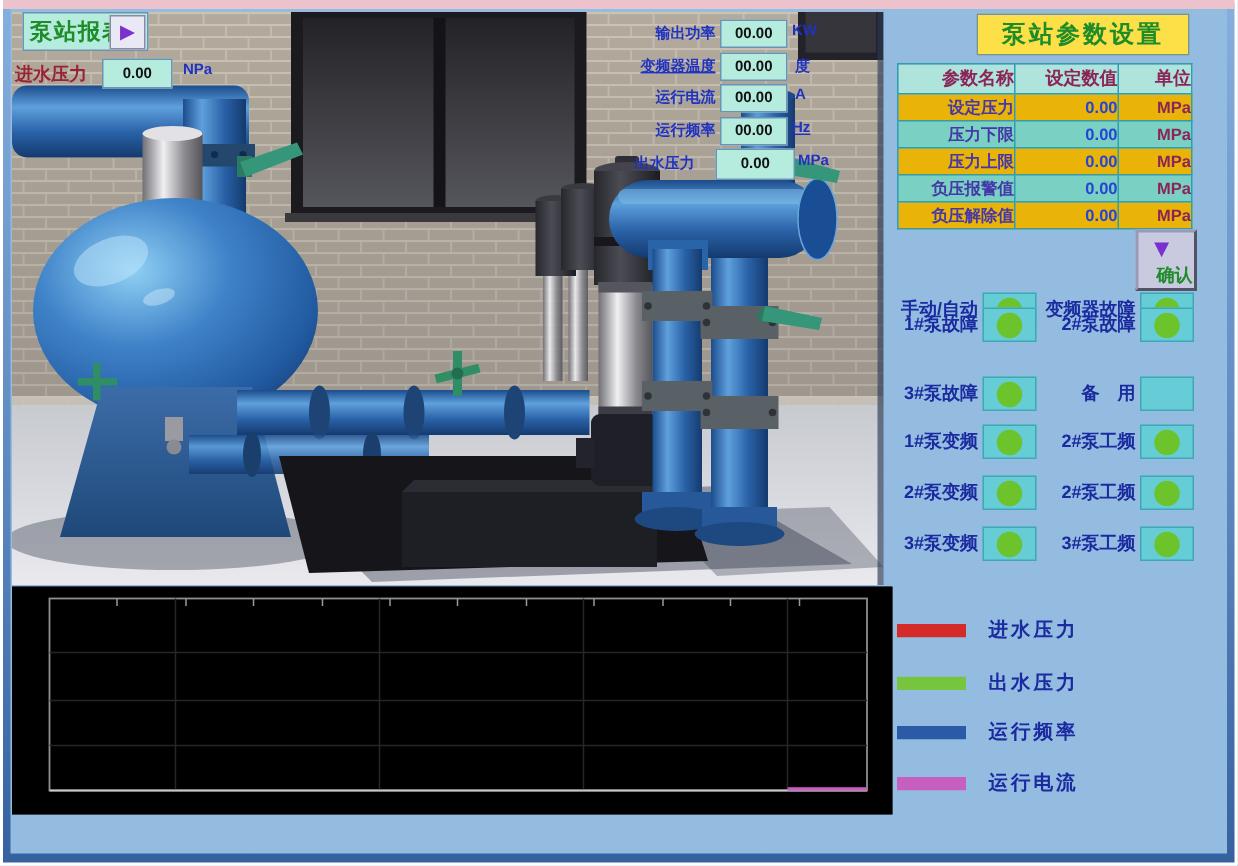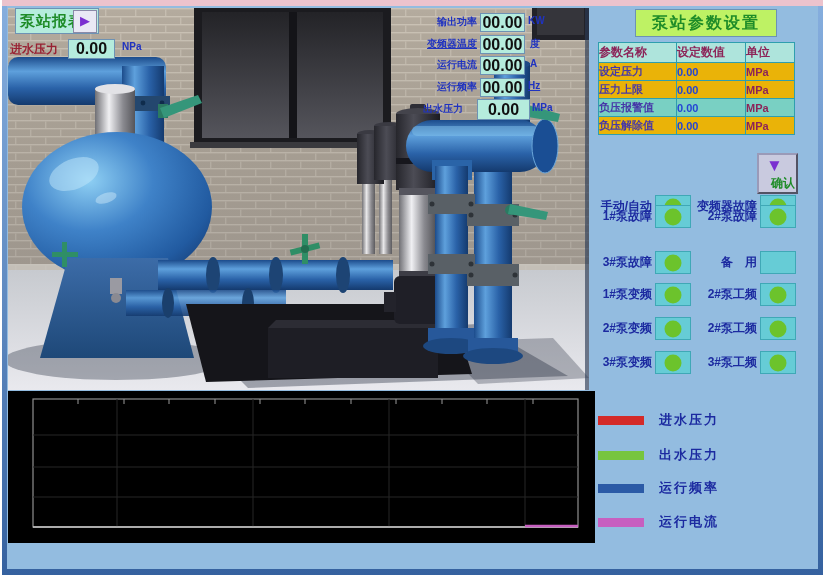--- a/index.html
+++ b/index.html
@@ -9,36 +9,36 @@
        background:linear-gradient(180deg,#86aede 0%,#5d88bf 55%,#35619f 100%);}
   .frame-pink{position:absolute;left:2px;right:2px;top:0;height:6px;background:#ecc3cd;}
   #content{position:absolute;left:7px;top:6px;width:811px;height:563px;background:#93bce0;}
 
   
   #photo{position:absolute;left:8px;top:8px;width:581px;height:382px;overflow:hidden;}
   #photo-divider{position:absolute;left:585px;top:8px;width:4px;height:382px;background:#2b3a55;opacity:.65;}
 
   
   .mint-box{position:absolute;background:#b5ecdd;border:1px solid #6d92b4;color:#101010;
-     text-align:right;font-size:16px;display:flex;align-items:center;justify-content:center;}
+     text-align:right;font-size:10px;display:flex;align-items:center;justify-content:center;}
   .report-btn{position:absolute;left:15px;top:8px;width:84px;height:26px;background:#b5ecdd;
      border:1px solid #6d92b4;display:flex;align-items:center;padding-left:4px;box-sizing:border-box;}
   .report-btn .txt{color:#1e8c28;font-size:15px;letter-spacing:1px;}
   .play-sq{position:absolute;left:73px;top:10px;width:22px;height:21px;background:#e9e9f5;
      border:1px solid #8a8aa8;color:#7a2fd0;font-size:13px;line-height:19px;text-align:center;cursor:pointer;}
   .lbl-red{position:absolute;color:#992233;font-size:12px;}
   .lbl-blue{position:absolute;color:#2033c0;font-size:10px;}
   .tele-label{text-align:right;width:78px;}
 
   
-  .panel-title{position:absolute;left:635px;top:9px;width:140px;height:26px;background:#bef264;
+  .panel-title{position:absolute;left:651px;top:9px;width:140px;height:26px;background:#fde047;
      border:1px solid #6d92b4;color:#1e8c28;font-size:16px;letter-spacing:2px;
      display:flex;align-items:center;justify-content:center;}
   table.settings{position:absolute;left:598px;top:42px;border-collapse:collapse;table-layout:fixed;}
-  table.settings td{border:1px solid #2f9eae;text-align:left;font-size:11px;height:17px;padding:0;margin-left:12px;}
+  table.settings td{border:1px solid #2f9eae;text-align:right;font-size:11px;height:17px;padding:0;margin-left:12px;}
   table.settings tr.hd td{background:#aee4dc;color:#8c2458;font-size:12px;height:19px;}
   table.settings tr.r-a td{background:#eab308;}
   table.settings tr.r-b td{background:#79d0c3;}
   td.c-name{width:77px;color:#4638a8;}
   td.c-val{width:68px;color:#2545d4;}
   td.c-unit{width:48px;color:#8c2458;}
   .confirm-btn{position:absolute;left:757px;top:153px;width:37px;height:37px;background:#c9cadf;
      border:2px outset #9a9ab8;cursor:pointer;}
   .confirm-btn .tri{position:absolute;left:7px;top:1px;color:#7a2fd0;font-size:17px;line-height:20px;}
   .confirm-btn .cf{position:absolute;right:1px;bottom:0;color:#1e8c28;font-size:12px;}
@@ -286,20 +286,25 @@
         <tr class="hd">
       <td class="c-name" style="color:#8c2458;">参数名称</td>
       <td class="c-val" style="color:#8c2458;">设定数值</td>
       <td class="c-unit">单位</td>
     </tr>
     <tr class="r-a">
       <td class="c-name">设定压力</td>
       <td class="c-val">0.00</td>
       <td class="c-unit">MPa</td>
     </tr>
+    <tr class="r-b">
+      <td class="c-name">压力下限</td>
+      <td class="c-val">0.00</td>
+      <td class="c-unit">MPa</td>
+    </tr>
     <tr class="r-a">
       <td class="c-name">压力上限</td>
       <td class="c-val">0.00</td>
       <td class="c-unit">MPa</td>
     </tr>
     <tr class="r-b">
       <td class="c-name">负压报警值</td>
       <td class="c-val">0.00</td>
       <td class="c-unit">MPa</td>
     </tr>

